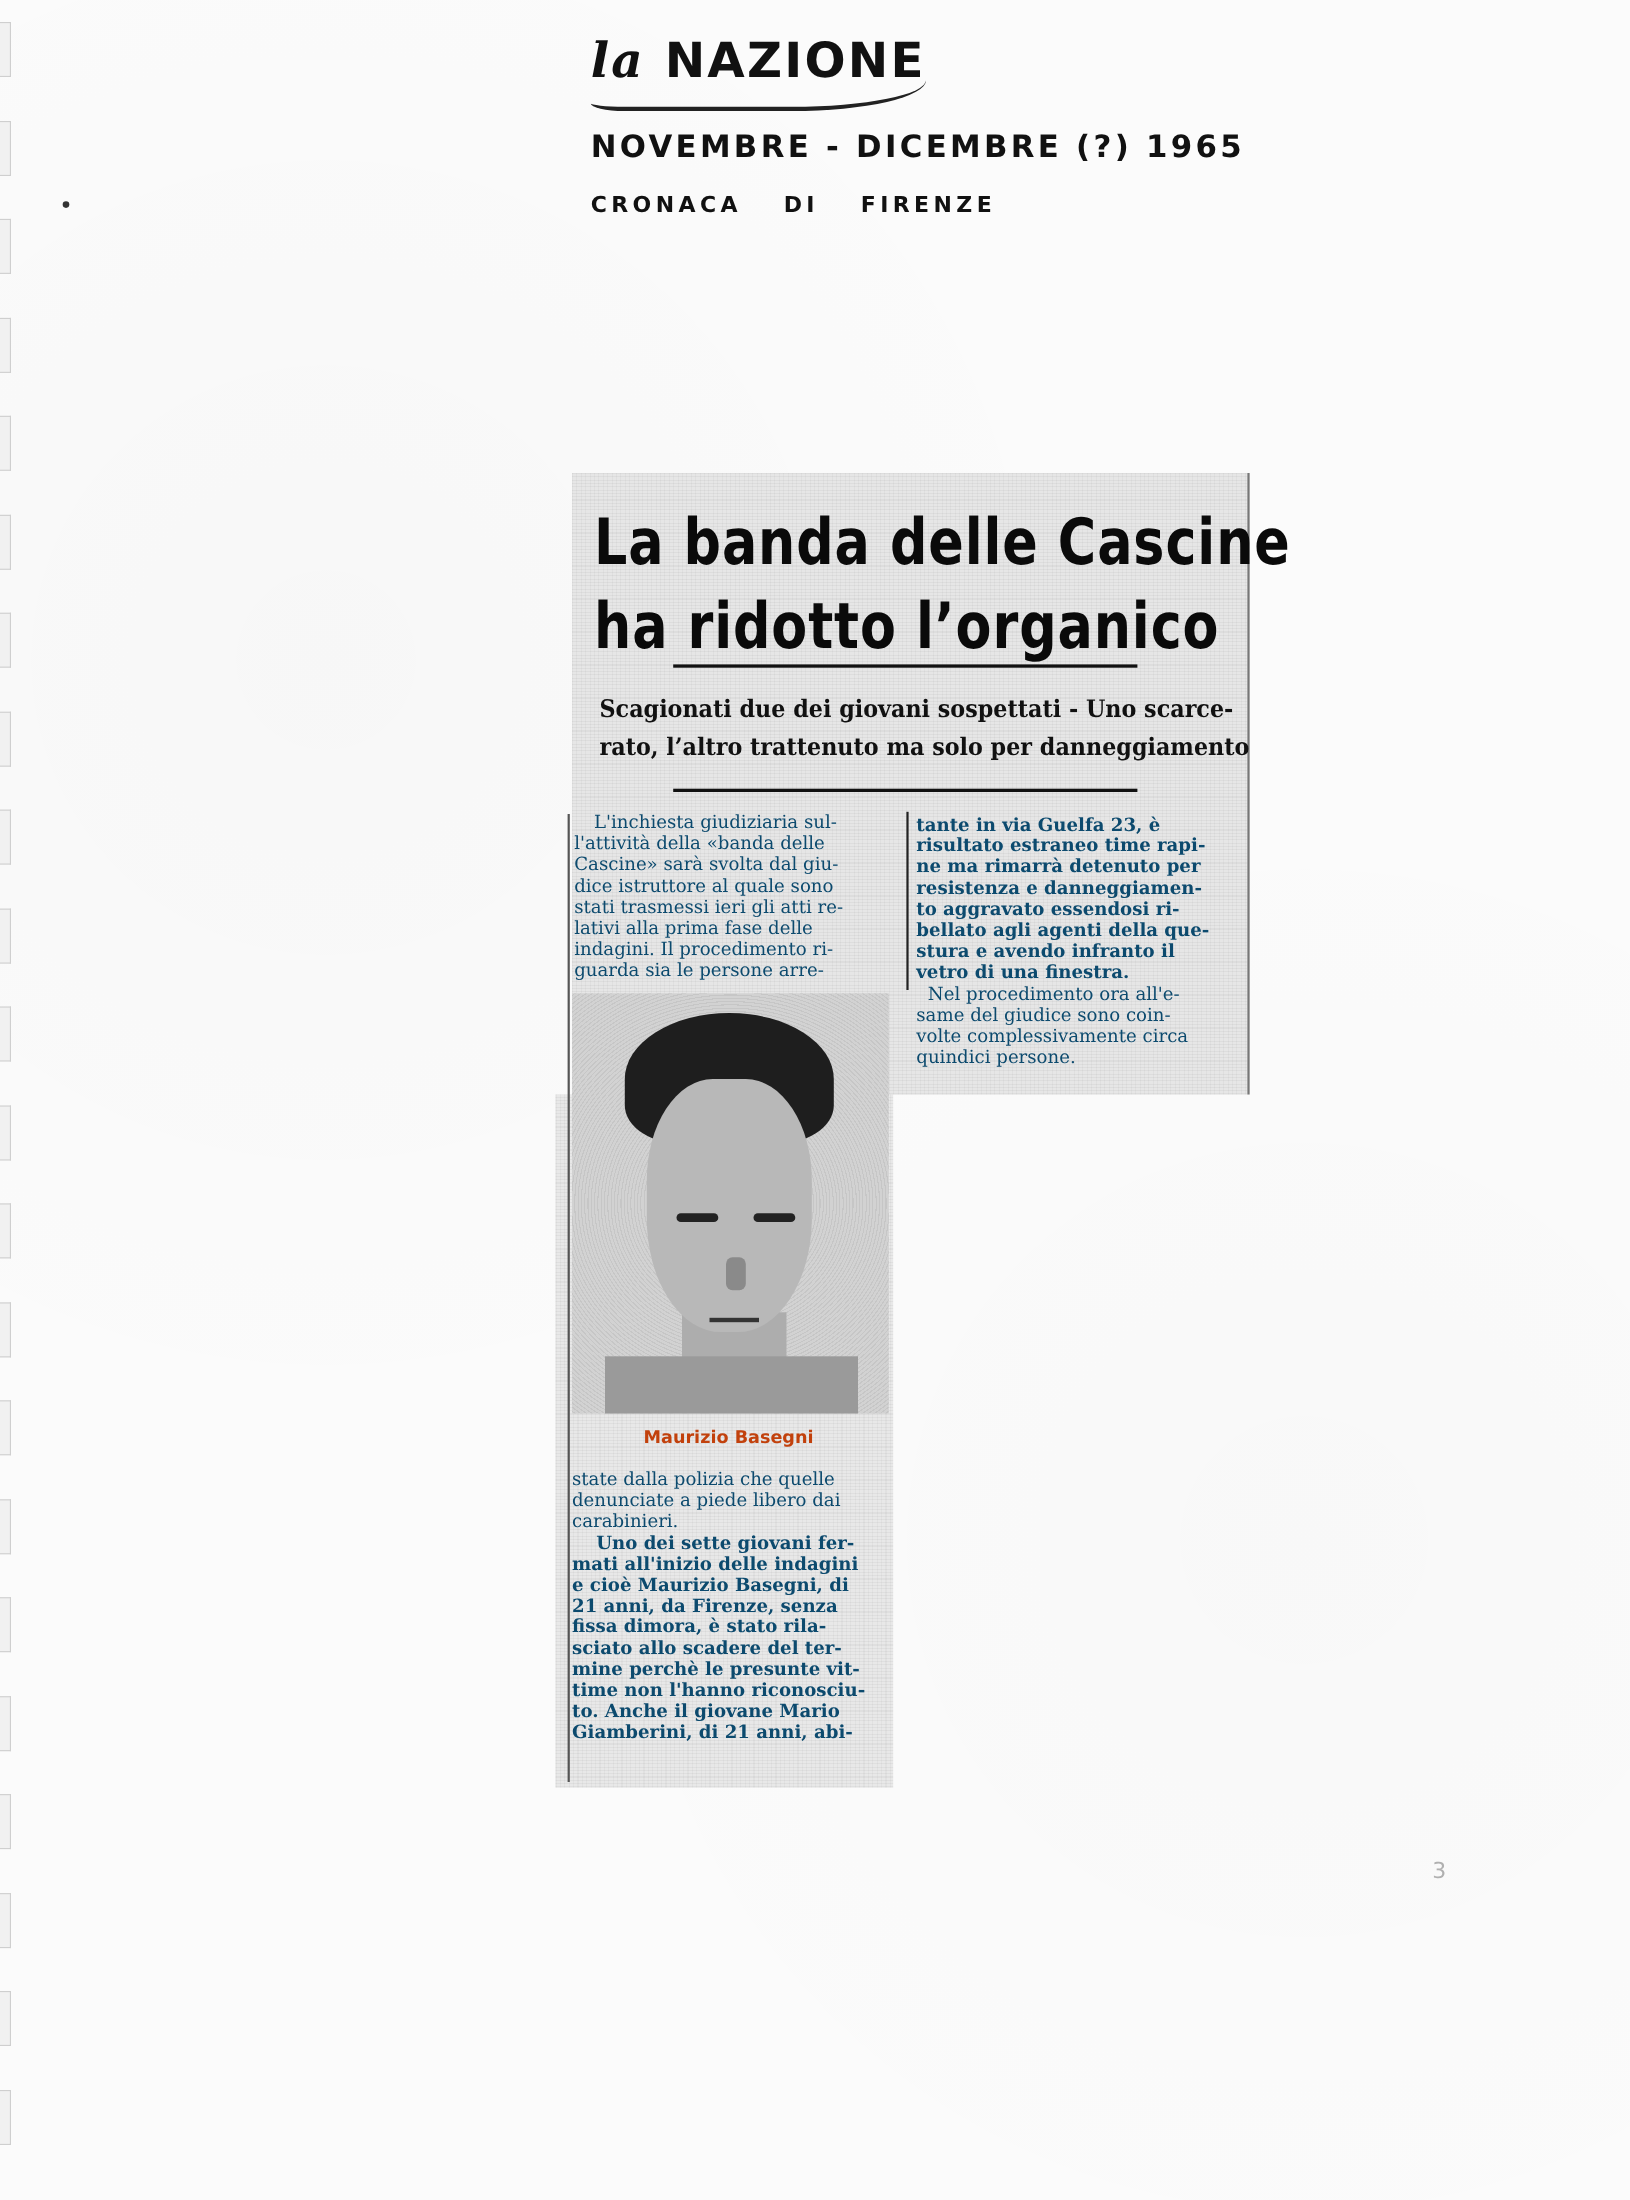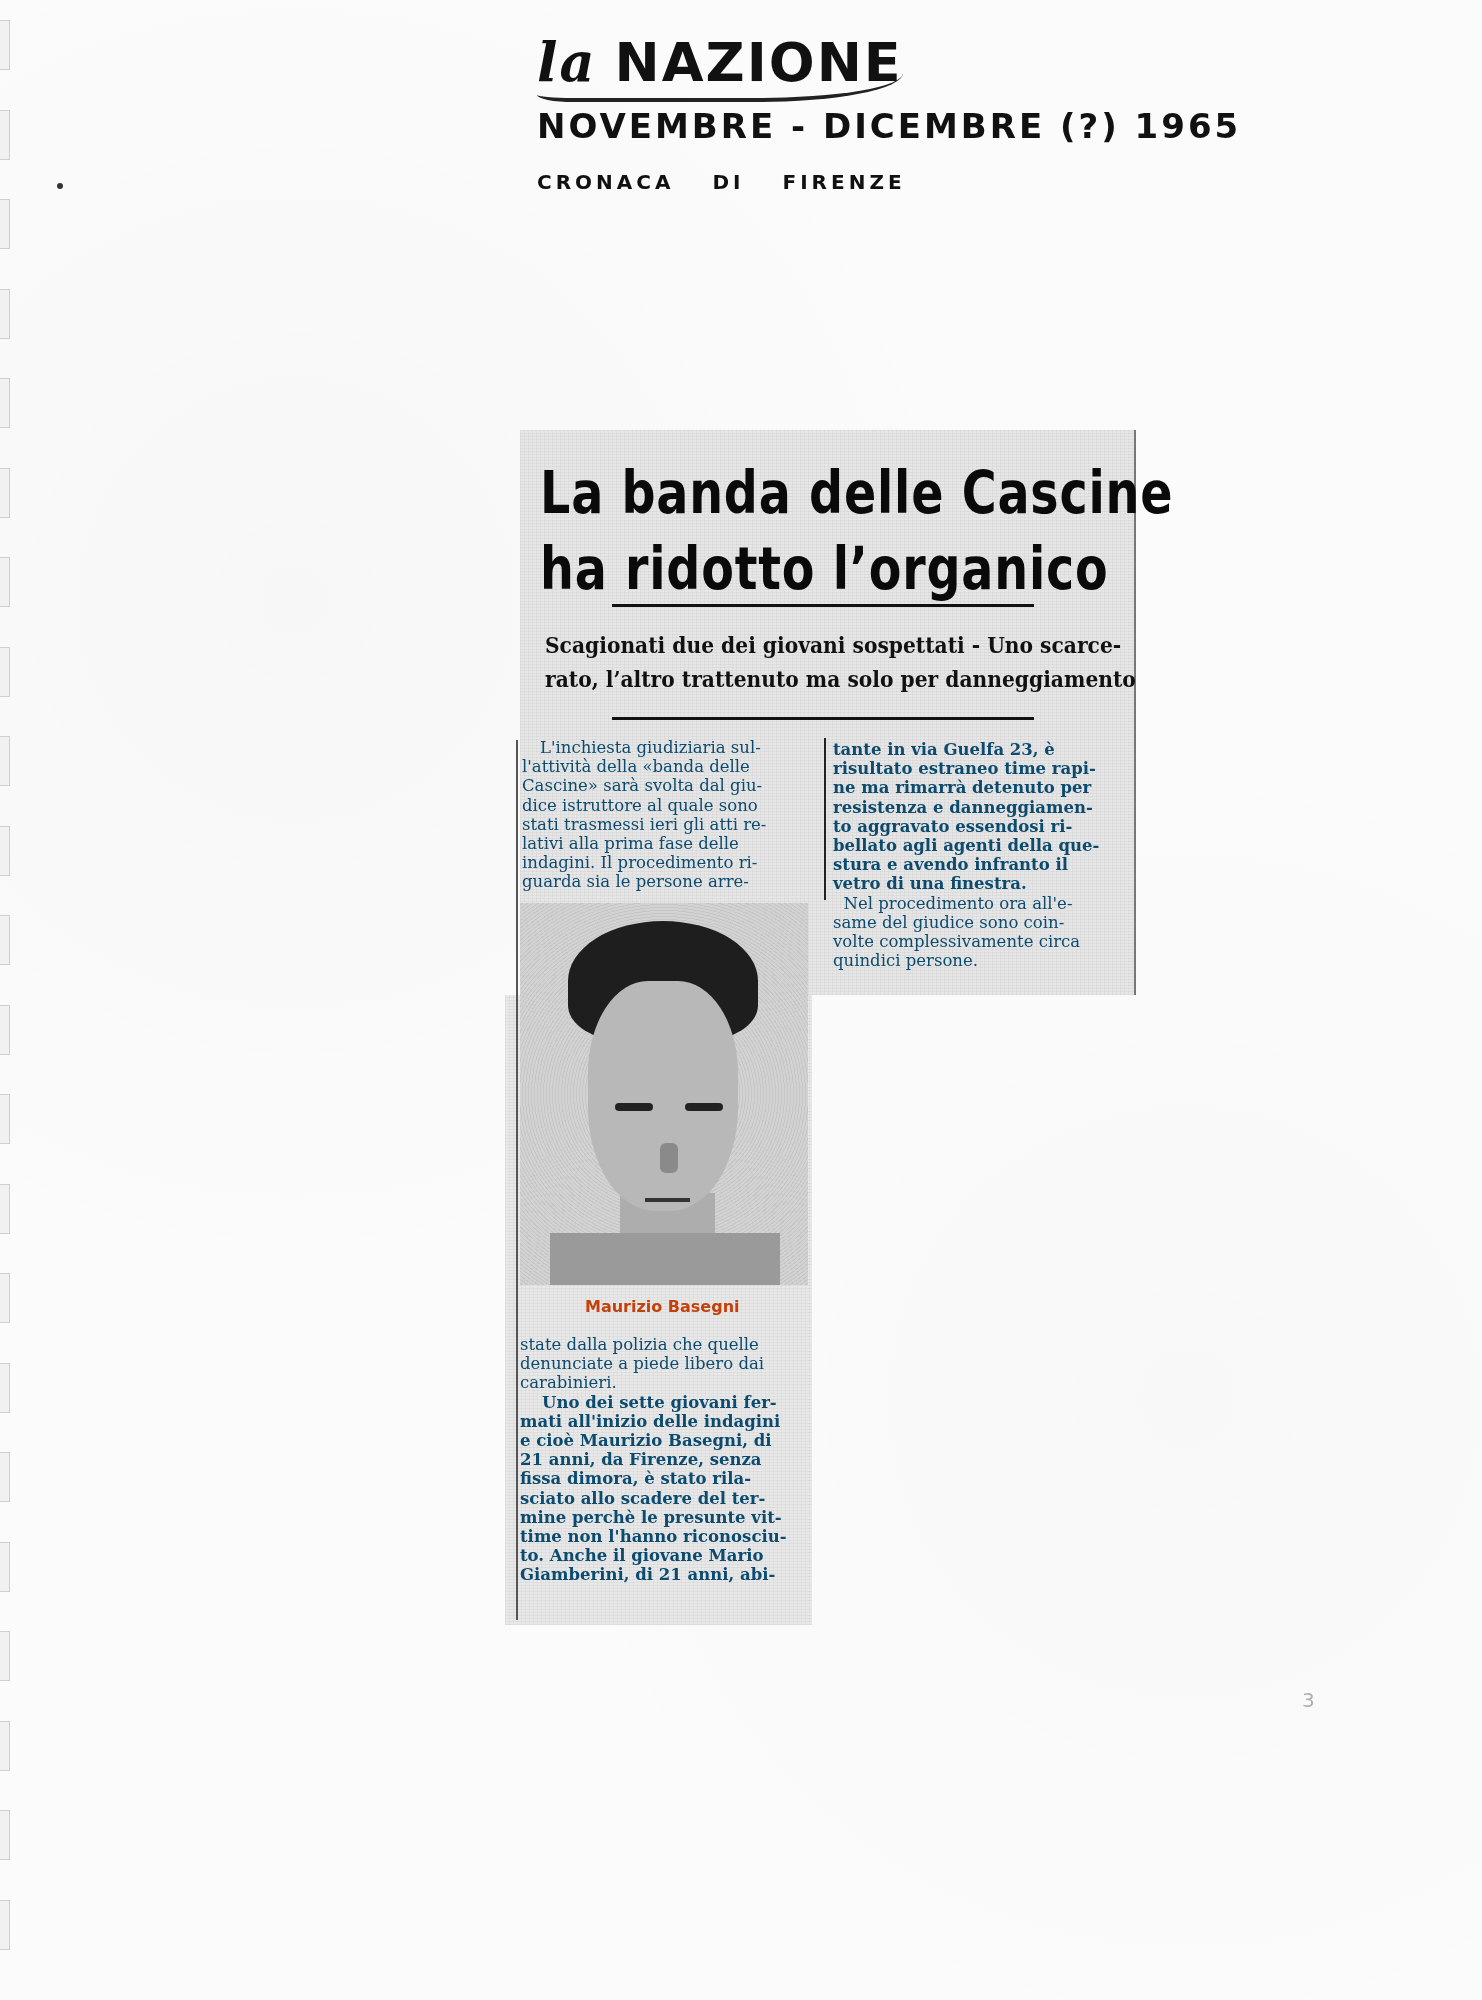--- a/index.html
+++ b/index.html
@@ -20,26 +20,26 @@
     position: absolute; left: 0; width: 9px; height: 48px;
     border: 1px solid #cfcfcf; border-left: none; background: #f1f1f1;
   }
   .dust { position: absolute; width: 6px; height: 6px; border-radius: 50%; background: #333; }
 
   .handwritten {
     position: absolute; left: 537px; top: 30px; width: 780px;
     font-family: "DejaVu Sans", sans-serif; color: #111; font-weight: bold;
   }
   .hw-title {
-    font-size: 54px; letter-spacing: 2px; display: inline-block;
-    padding-bottom: 4px; border-bottom: 4px solid #222;
+    font-size: 44px; letter-spacing: 2px; display: inline-block;
+    padding-bottom: 16px; border-bottom: 4px solid #222;
     border-radius: 0 0 40% 10%;
   }
   .hw-title .script { font-family: "DejaVu Serif", serif; font-style: italic; font-weight: bold; margin-right: 18px; }
-  .hw-line { font-size: 34px; letter-spacing: 3px; margin-top: 4px; }
+  .hw-line { font-size: 28px; letter-spacing: 3px; margin-top: 16px; }
   .hw-line2 { font-size: 20px; letter-spacing: 4px; margin-top: 24px; }
   .hw-line2 span { margin-right: 38px; }
 
   .clipping-top {
     position: absolute; left: 520px; top: 430px; width: 614px; height: 565px;
     background: #e6e6e6;
     background-image:
       repeating-linear-gradient(0deg, rgba(0,0,0,0.04) 0 1px, transparent 1px 3px),
       repeating-linear-gradient(90deg, rgba(0,0,0,0.03) 0 1px, transparent 1px 4px);
     border-right: 2px solid #777;

